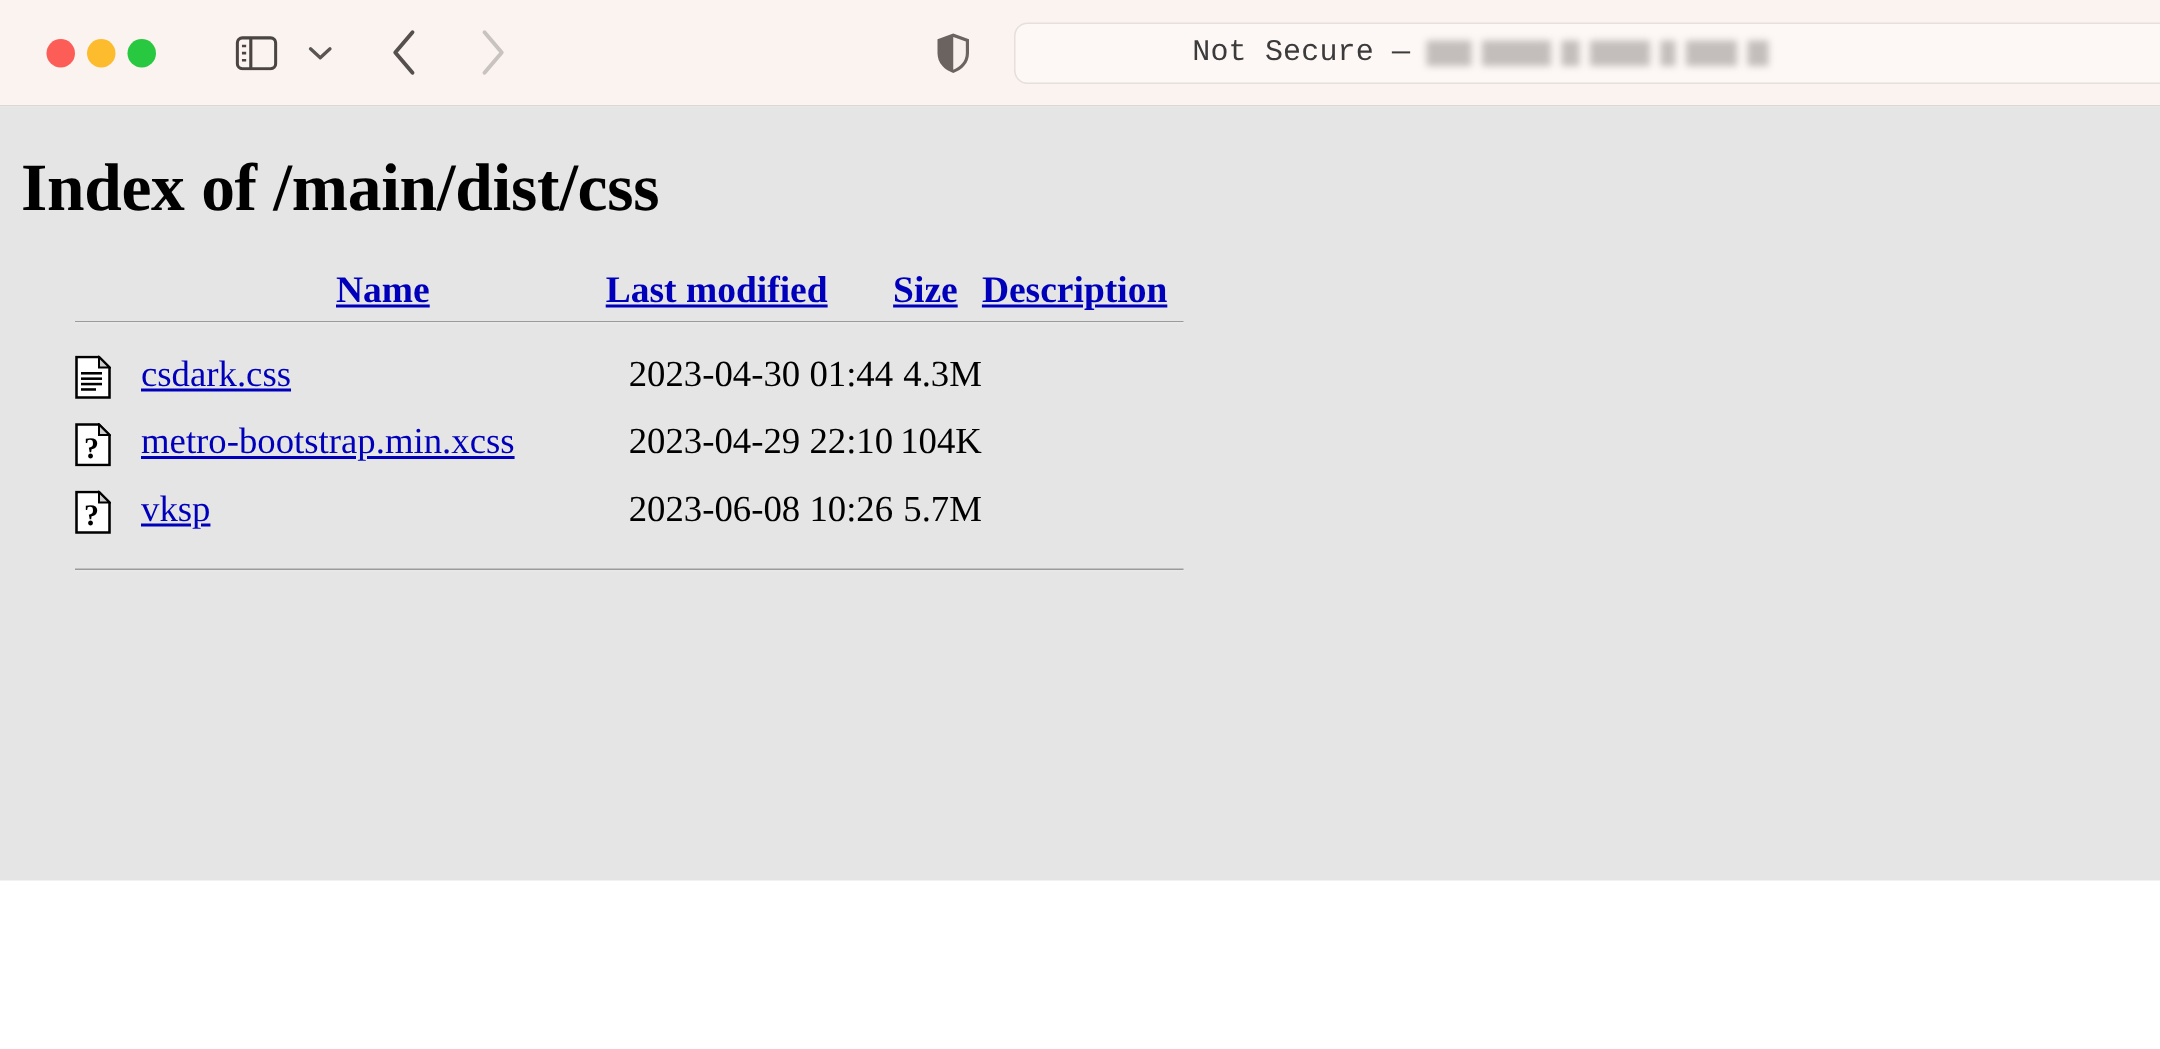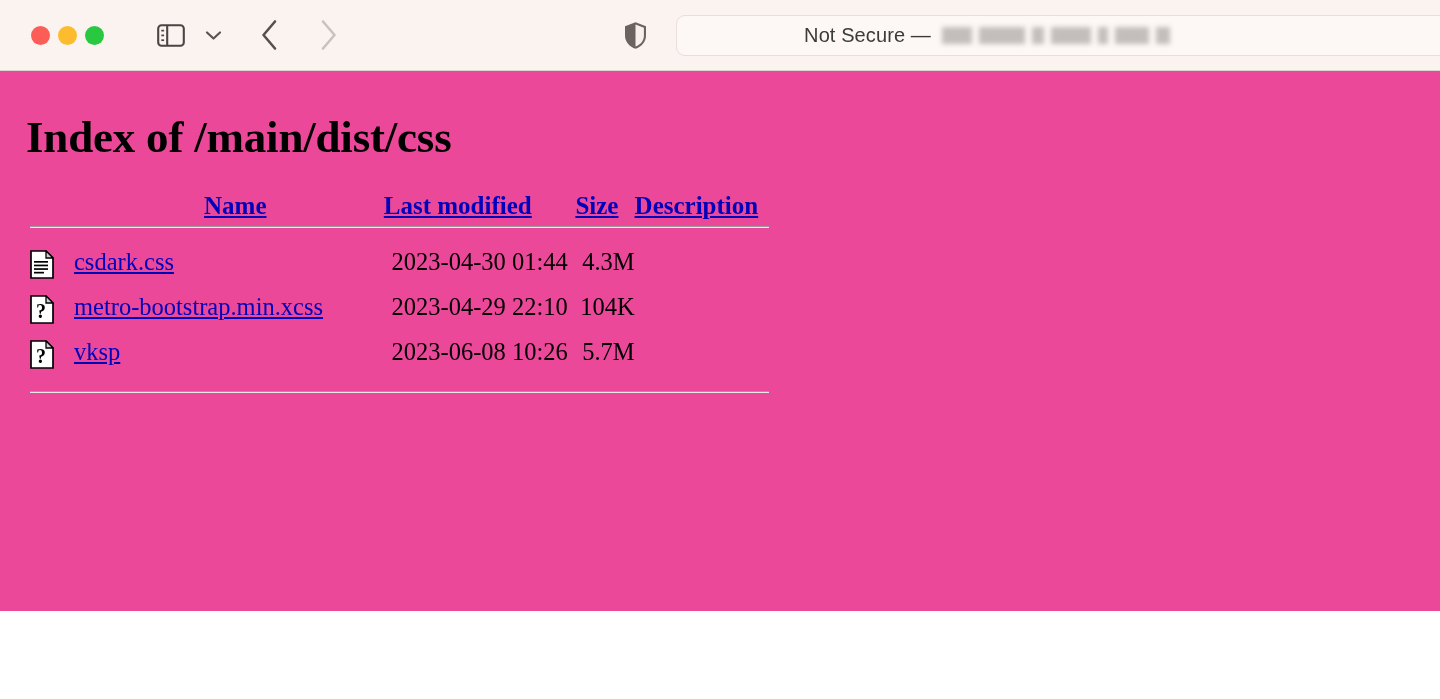--- a/index.html
+++ b/index.html
@@ -73,21 +73,21 @@
     justify-content: center;
     box-sizing: border-box;
   }
   .url-inner {
     display: flex;
     align-items: center;
     gap: 11px;
     transform: translateX(-86px);
   }
   .url-notsecure {
-    font-family: Liberation Sans, sans-serif;
+    font-family: Liberation Mono, monospace;
     font-size: 20px;
     color: #3b3b3b;
     letter-spacing: 0.1px;
     white-space: nowrap;
   }
   .url-blur {
     display: flex;
     align-items: center;
     gap: 7px;
     height: 17px;
@@ -95,22 +95,22 @@
   .url-blur i {
     display: block;
     height: 17px;
     background: #b9b4b2;
     filter: blur(2.6px);
     opacity: .85;
   }
 
   
   .page {
-    padding: 16px;
-    background: #ec4899;
+    padding: 4px;
+    background: #e5e5e5;
     height: 508px;
     position: relative;
   }
 
   h1.page-title {
     font-family: "Liberation Serif", serif;
     font-size: 45px;
     font-weight: bold;
     margin: 0;
     padding: 25px 0 0 10px;
@@ -123,20 +123,21 @@
     position: relative;
     margin-top: 28px;
     padding-left: 14px;
   }
 
   table.dirlist {
     border-collapse: collapse;
     font-family: "Liberation Serif", serif;
     font-size: 24.5px;
     color: #000;
+    margin-left: 32px;
   }
   table.dirlist td, table.dirlist th {
     padding: 0;
     vertical-align: middle;
     white-space: nowrap;
   }
 
   
   .hdr-row th { padding-bottom: 7px; }
   .hdr-icon   { width: 44px; }
@@ -163,21 +164,21 @@
     border: none;
     margin: 0;
   }
   .rule-top { margin: 6px 0 12px 0; }
   .rule-bot { margin: 16px 0 0 0; }
 
   .row td { height: 45px; }
 
   .cell-icon { width: 44px; text-align: left; }
   .cell-name { padding-right: 0; }
-  .cell-mod  { padding-left: 0; text-align: center; }
+  .cell-mod  { padding-left: 0; text-align: right; }
   .cell-size { text-align: right; padding-left: 6px; }
   .cell-desc { text-align: left; }
 
   .file-link {
     color: #0000BB;
     text-decoration: underline;
   }
 
   
   .name-wrap { display: inline-block; min-width: 285px; }

